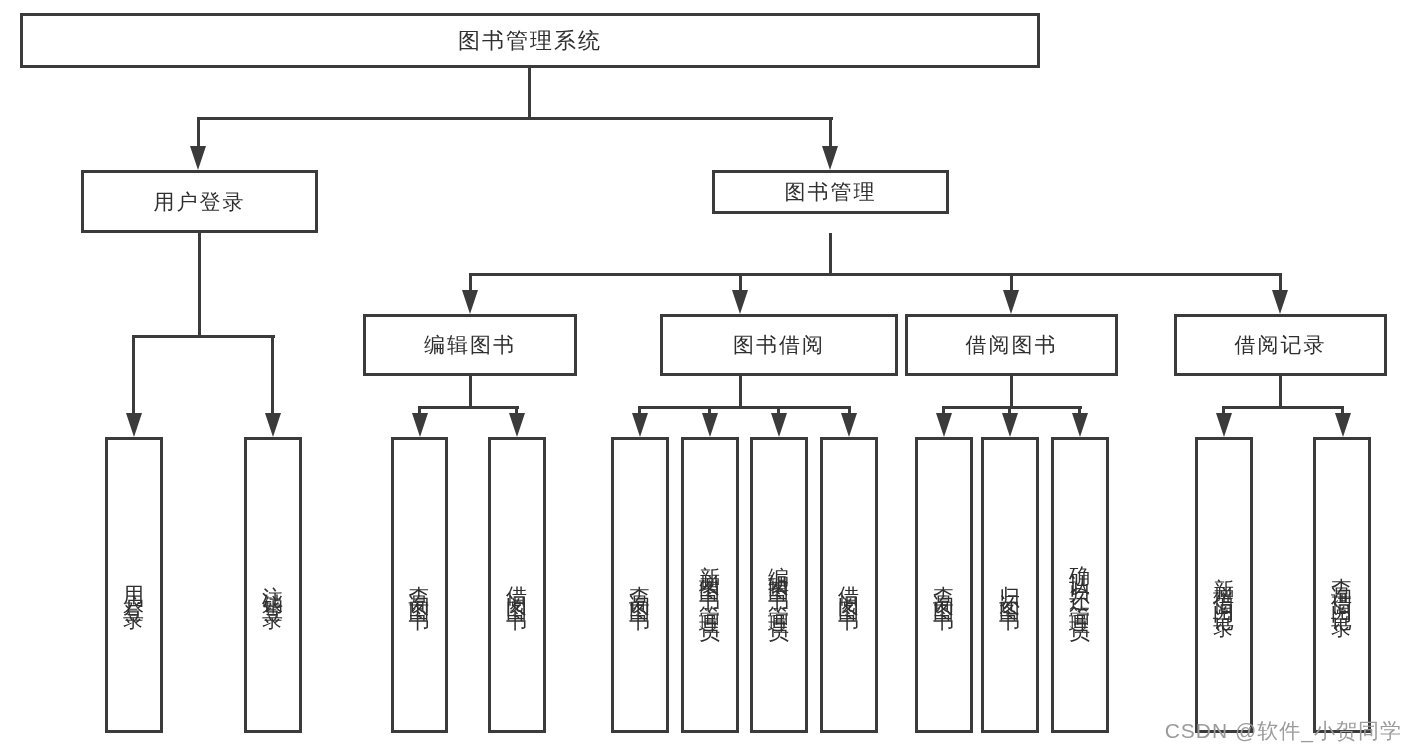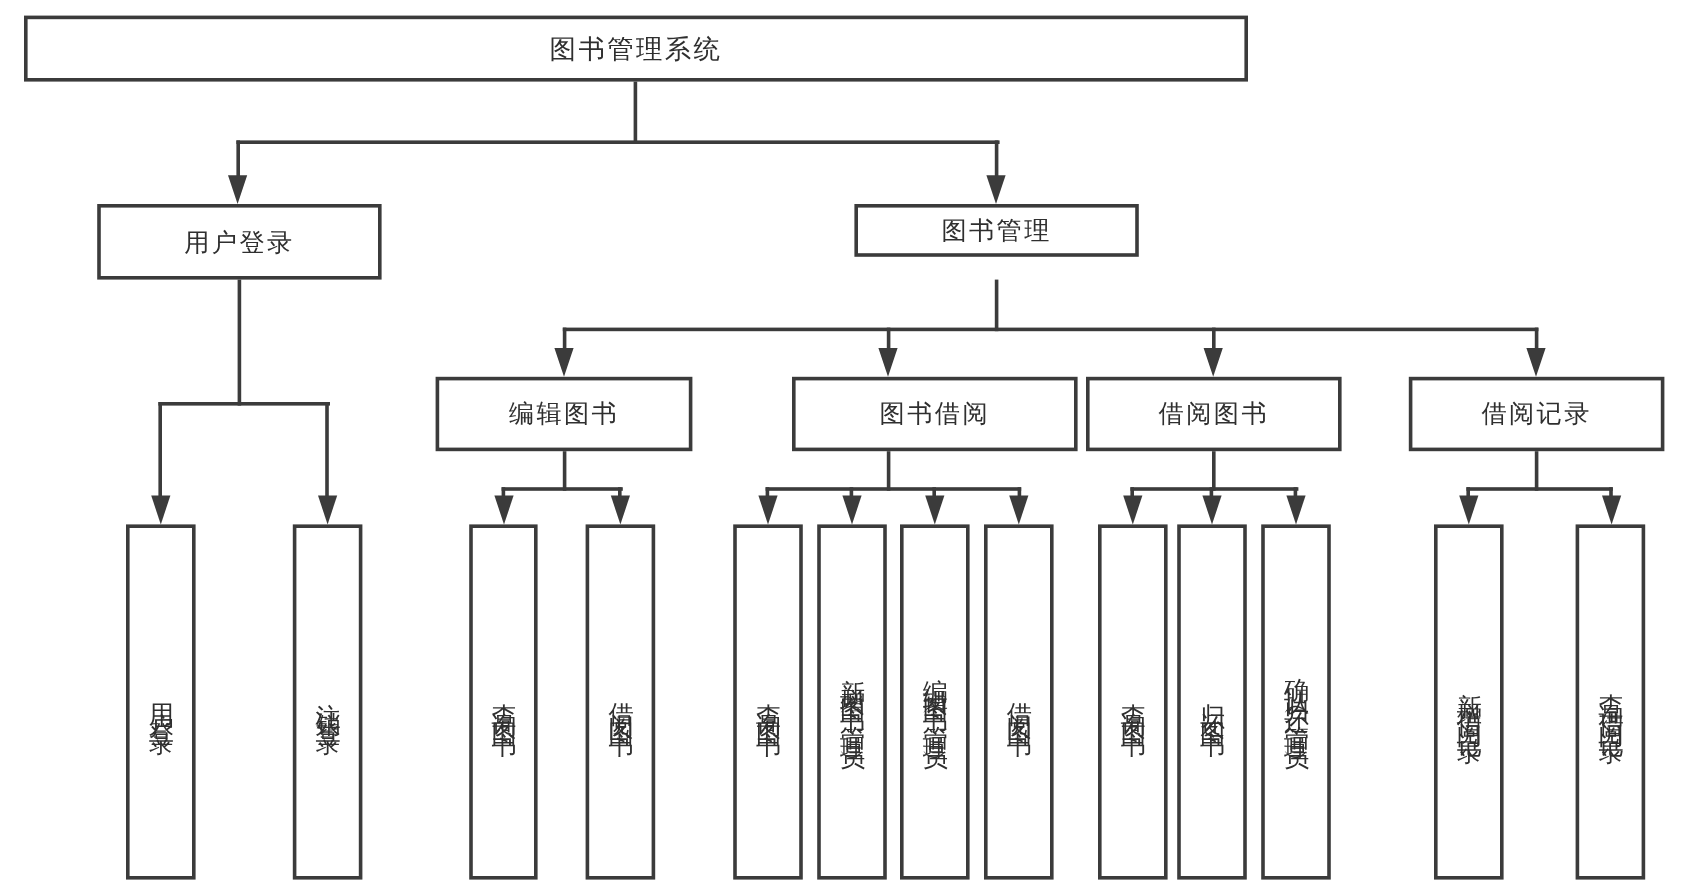--- a/index.html
+++ b/index.html
@@ -134,14 +134,15 @@
   <div class="arrow" style="left:1002px;top:413px;"></div>
   <div class="arrow" style="left:1072px;top:413px;"></div>
 
   <div class="vline" style="left:1279px;top:376px;height:33px;"></div>
   <div class="hline" style="left:1222px;top:406px;width:122px;"></div>
   <div class="vline" style="left:1222px;top:406px;height:10px;"></div>
   <div class="vline" style="left:1341px;top:406px;height:10px;"></div>
   <div class="arrow" style="left:1216px;top:413px;"></div>
   <div class="arrow" style="left:1335px;top:413px;"></div>
 
+  <div class="watermark">CSDN @软件_小贺同学</div>
 
 </div>
 
 </body></html>

